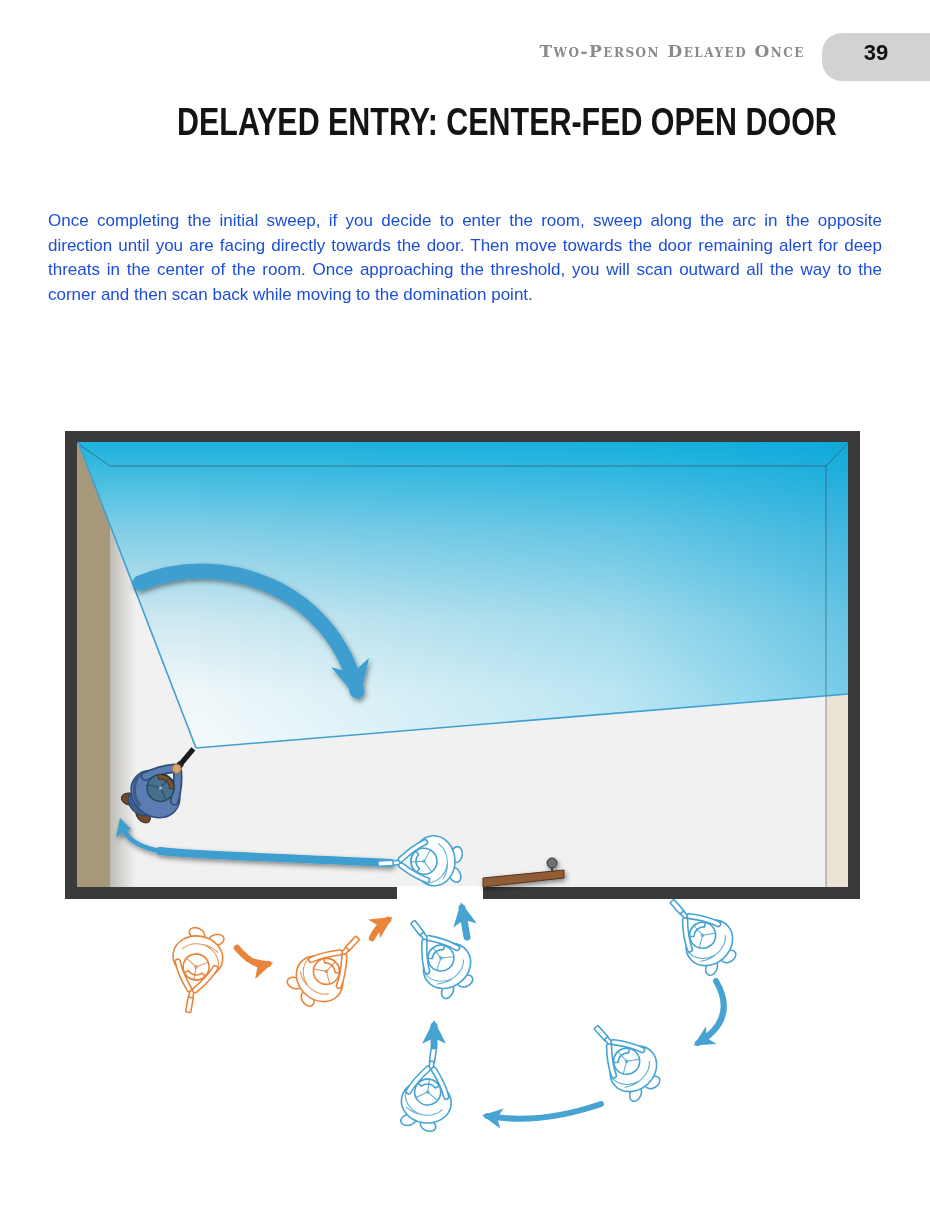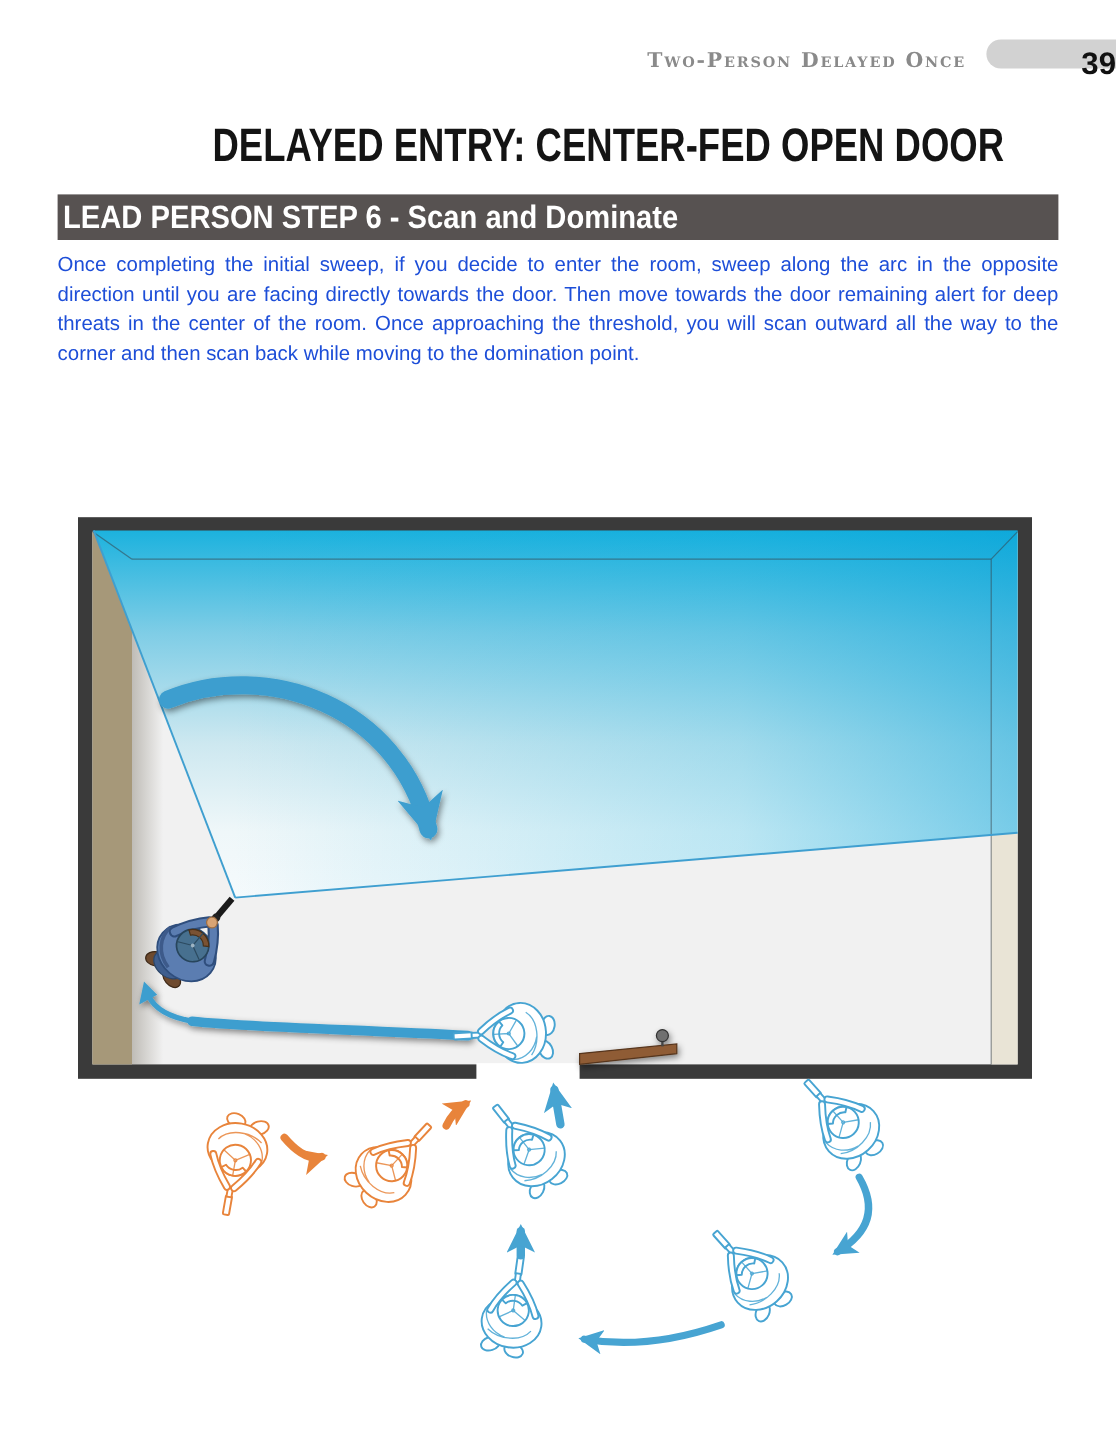--- a/index.html
+++ b/index.html
@@ -1,22 +1,22 @@
 <!DOCTYPE html>
 <html><head>
 <meta charset="utf-8">
 <style>
   html,body{margin:0;padding:0;background:#fff;}
   #page{position:relative;width:930px;height:1208px;background:#ffffff;overflow:hidden;
         font-family:"Liberation Sans",sans-serif;}
   
   .chapter-title{position:absolute;top:41px;right:125px;font-family:"DejaVu Serif",serif;
      font-weight:bold;font-variant:small-caps;font-size:17px;letter-spacing:1.5px;color:#8a8a8a;}
-  .page-tab{position:absolute;top:33px;right:0;width:108px;height:24px;background:#d2d2d2;
-     border-radius:20px 0 0 20px;text-align:right;line-height:40px;font-size:26px;
+  .page-tab{position:absolute;top:33px;right:0;width:108px;height:48px;background:#d2d2d2;
+     border-radius:20px 0 0 20px;text-align:center;line-height:40px;font-size:22px;
      font-weight:600;color:#111;}
   
   .doc-title{position:absolute;top:100px;left:0;width:930px;text-align:right;}
   .doc-title span{display:inline-block;transform:scaleX(.78);transform-origin:center;
      font-size:39px;font-weight:bold;letter-spacing:0px;color:#141414;white-space:nowrap;}
   
   .section-bar{position:absolute;left:48px;top:162px;width:834px;height:38px;background:#575251;}
   .section-bar span{display:inline-block;transform:scaleX(.9);transform-origin:left center;
      color:#fff;font-weight:bold;font-size:27px;line-height:38px;padding-left:5px;white-space:nowrap;}
   
@@ -36,23 +36,20 @@
 
 <div id="page">
 
   <div class="chapter-title">Two-Person Delayed Once</div>
   <div class="page-tab">39</div>
 
   <div class="doc-title">
     <span>DELAYED ENTRY: CENTER-FED OPEN DOOR</span>
   </div>
 
-  <div class="section-bar">
-    <span>LEAD PERSON STEP 6 - Scan and Dominate</span>
-  </div>
 
   <div class="body-par">Once completing the initial sweep, if you decide to enter the room, sweep along the arc in the opposite direction until you are facing directly towards the door. Then move towards the door remaining alert for deep threats in the center of the room. Once approaching the threshold, you will scan outward all the way to the corner and then scan back while moving to the domination point.</div>
 
   <svg id="diagram" width="930" height="783" viewBox="0 0 930 783">
     <defs>
       <linearGradient id="coneV" x1="0" y1="0" x2="0" y2="1">
         <stop offset="0" stop-color="#1cb2de"></stop>
         <stop offset="0.28" stop-color="#7fcde6"></stop>
         <stop offset="0.58" stop-color="#cde8f0"></stop>
         <stop offset="0.82" stop-color="#eff7f9"></stop>

